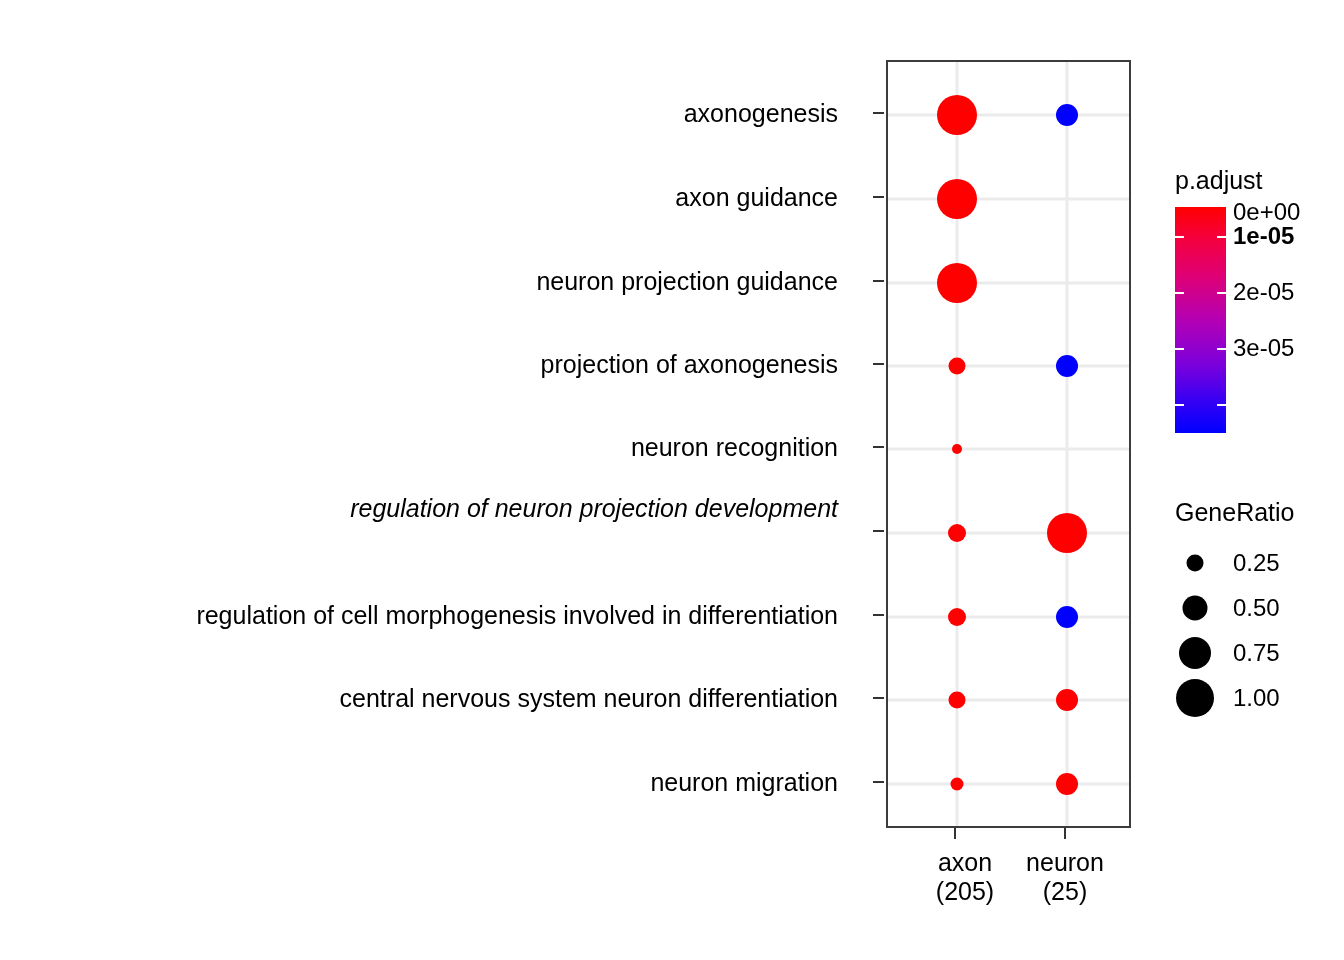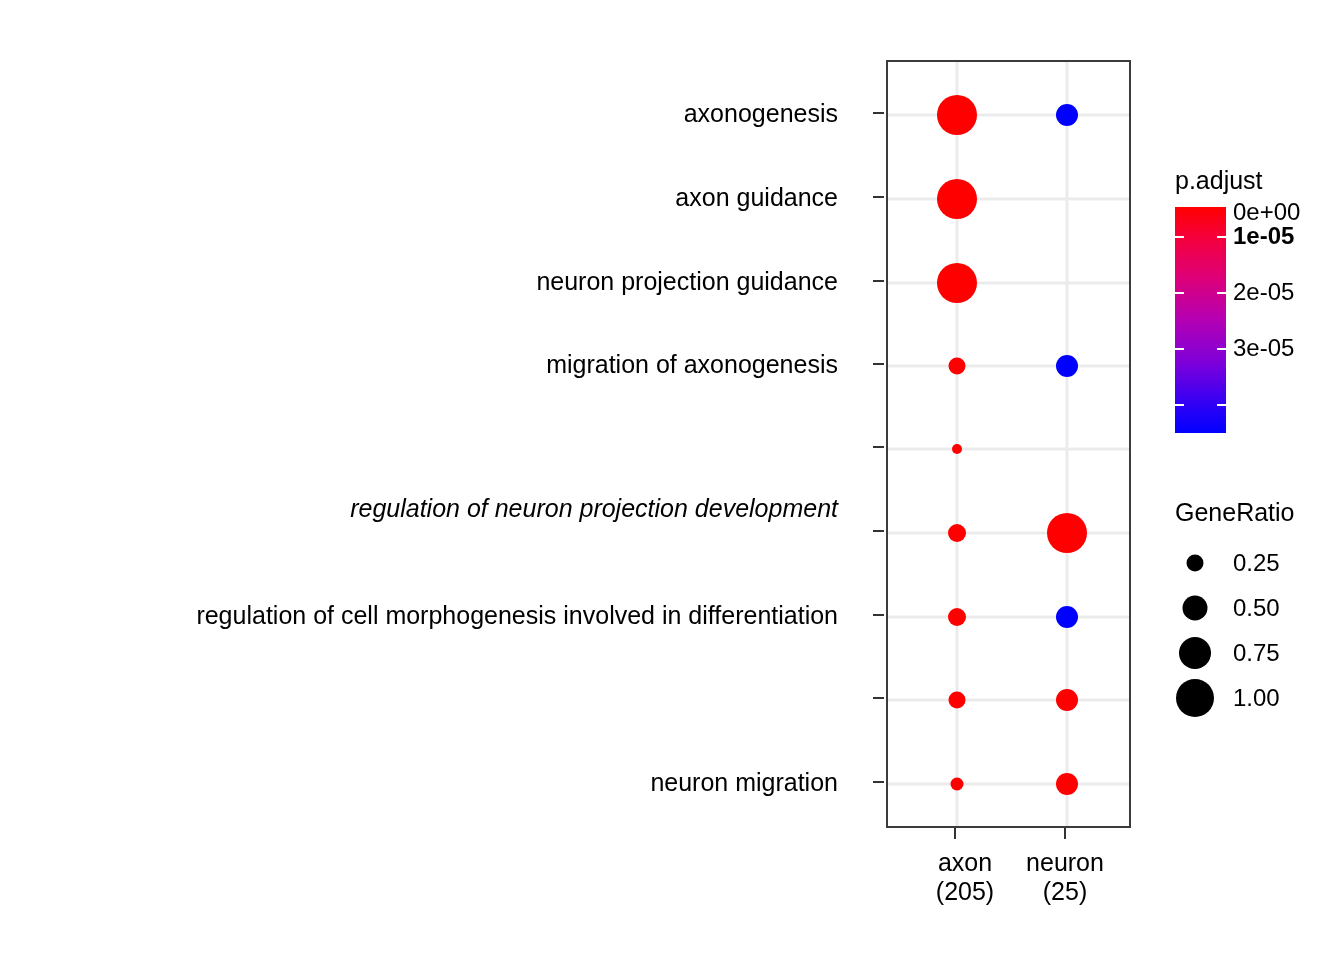--- a/index.html
+++ b/index.html
@@ -163,27 +163,29 @@
 
 <div id="root">
 
   <div class="ylabels" id="ylabels">
       <div class="ylabel" style="top: 113px; right: 32px;">axonogenesis</div>
       <div class="ytick" style="top: 113px; left: 873px;"></div>
       <div class="ylabel" style="top: 197px; right: 32px;">axon guidance</div>
       <div class="ytick" style="top: 197px; left: 873px;"></div>
       <div class="ylabel" style="top: 281px; right: 32px;">neuron projection guidance</div>
       <div class="ytick" style="top: 281px; left: 873px;"></div>
-      <div class="ylabel" style="top: 364px; right: 32px;">migration of axonogenesis</div>
+      <div class="ylabel" style="top: 364px; right: 32px;">projection of axonogenesis</div>
       <div class="ytick" style="top: 364px; left: 873px;"></div>
+      <div class="ylabel" style="top: 447px; right: 32px;">neuron recognition</div>
       <div class="ytick" style="top: 447px; left: 873px;"></div>
       <div class="ylabel" style="top: 508px; right: 32px; font-style: italic;">regulation of neuron projection development</div>
       <div class="ytick" style="top: 531px; left: 873px;"></div>
       <div class="ylabel" style="top: 615px; right: 32px;">regulation of cell morphogenesis involved in differentiation</div>
       <div class="ytick" style="top: 615px; left: 873px;"></div>
+      <div class="ylabel" style="top: 698px; right: 32px;">central nervous system neuron differentiation</div>
       <div class="ytick" style="top: 698px; left: 873px;"></div>
       <div class="ylabel" style="top: 782px; right: 32px;">neuron migration</div>
       <div class="ytick" style="top: 782px; left: 873px;"></div>
     </div>
 
   <div class="panel" id="panel">
       <div class="gridline-h" style="top: 53px;"></div>
       <div class="gridline-h" style="top: 137px;"></div>
       <div class="gridline-h" style="top: 221px;"></div>
       <div class="gridline-h" style="top: 304px;"></div>

